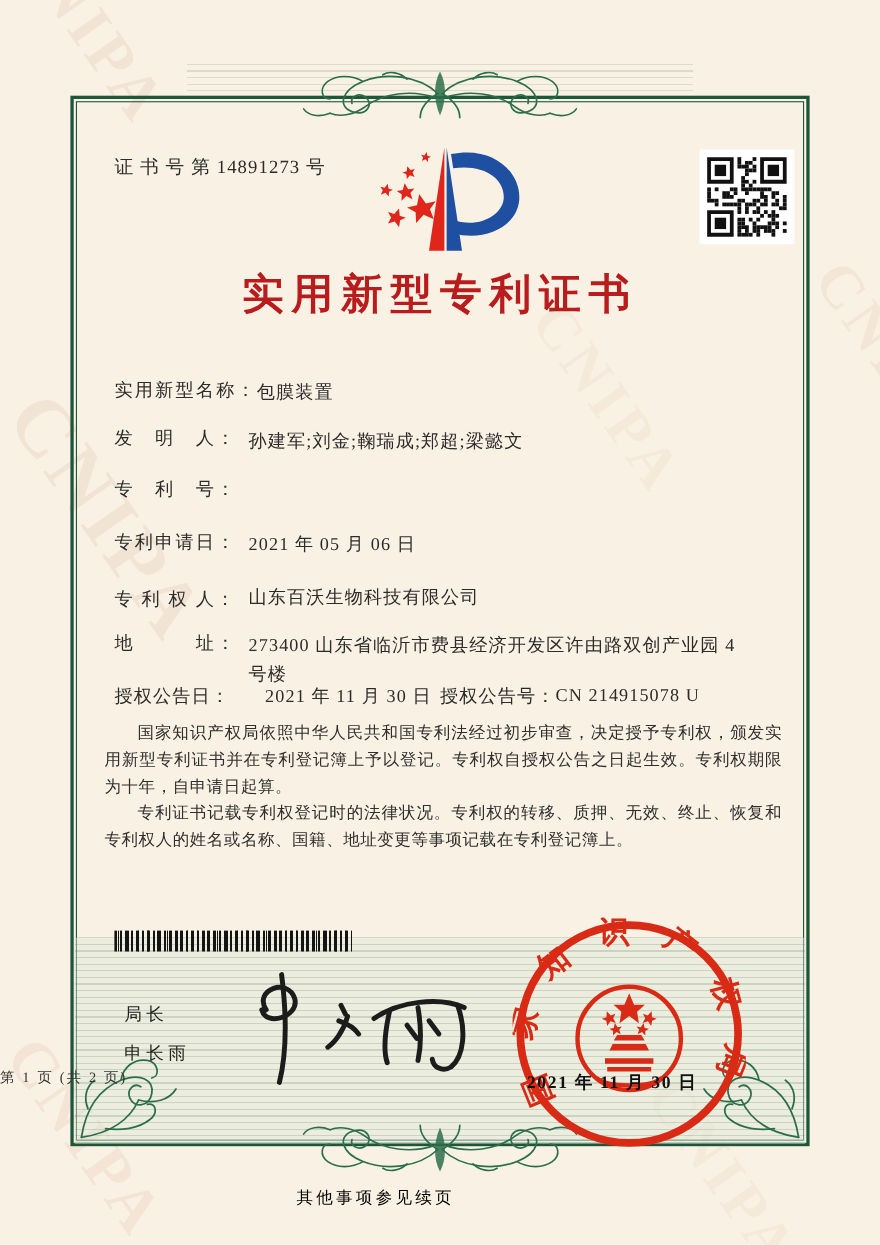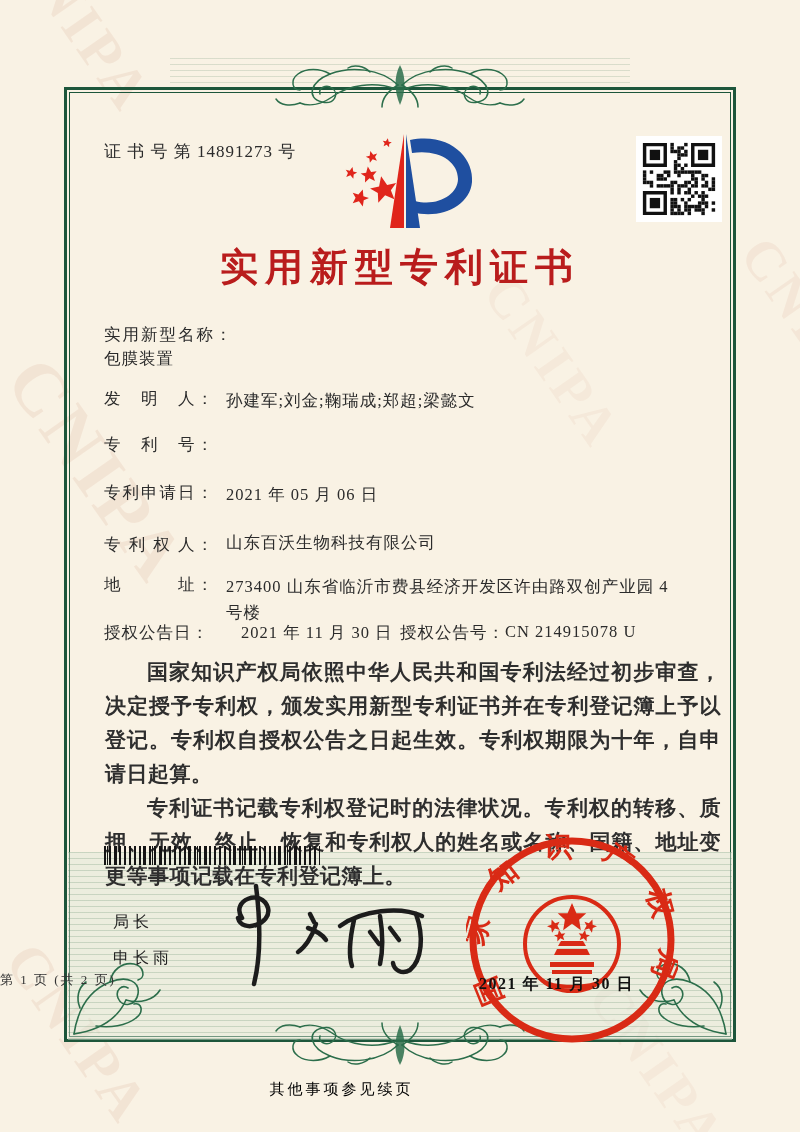--- a/index.html
+++ b/index.html
@@ -19,21 +19,21 @@
   .content{position:absolute;left:0;top:0;width:800px;height:1132px;z-index:4;padding-left:44px;}
   .certno{position:absolute;left:104px;top:140px;font-size:17px;letter-spacing:1px;color:#2b2b2b;}
   .logo{position:absolute;left:338px;top:128px;}
   .qr{position:absolute;left:636px;top:136px;width:86px;height:86px;background:#fff;padding:0;}
   .title{position:absolute;left:0;top:242px;width:800px;text-align:center;font-size:38px;
       font-weight:bold;letter-spacing:7px;color:#b91c1c;}
   .frow{position:absolute;left:104px;width:586px;display:flex;font-size:16.5px;color:#2b2b2b;}
   .flabel{display:inline-block;min-width:122px;letter-spacing:2px;flex:none;}
   .fvalue{display:inline-block;max-width:450px;letter-spacing:1px;line-height:1.55;}
   .grantpair{position:absolute;font-size:16.5px;color:#2b2b2b;letter-spacing:1px;display:flex;}
-  .paras{position:absolute;left:105px;top:655px;width:616px;font-size:21px;line-height:1.62;color:#2e2e2e;font-weight:bold;}
+  .paras{position:absolute;left:95px;top:655px;width:616px;font-size:15px;line-height:1.62;color:#2e2e2e;}
   .paras p{margin:0;text-indent:2em;text-align:justify;letter-spacing:.5px;}
   .barcode{position:absolute;left:104px;top:846px;width:216px;height:19px;
       background-image:repeating-linear-gradient(90deg,#141414 0 2px,transparent 2px 5px),
                        repeating-linear-gradient(90deg,transparent 0 3px,#141414 3px 4px,transparent 4px 9px);}
   .signer-title{position:absolute;left:113px;top:912px;font-size:16px;letter-spacing:4px;color:#222;}
   .signer-name{position:absolute;left:113px;top:948px;font-size:16px;letter-spacing:4px;color:#222;}
   .sig{position:absolute;left:212px;top:880px;}
   .seal{position:absolute;left:466px;top:834px;}
   .seal-date{position:absolute;left:479px;top:974px;font-size:16px;letter-spacing:1.5px;color:#111;font-weight:bold;}
   .footer-page{position:absolute;left:0;top:971px;width:636px;font-size:13px;color:#333;letter-spacing:2px;}
@@ -252,21 +252,21 @@
             <rect x="12" y="22" width="1" height="1"></rect>
             <rect x="13" y="22" width="1" height="1"></rect>
             <rect x="15" y="22" width="1" height="1"></rect>
             <rect x="19" y="22" width="1" height="1"></rect>
           </g>
       </g>
     </svg>
 
     <div class="title">实用新型专利证书</div>
 
-    <div class="frow" style="top:324px;flex-direction:column;">
+    <div class="frow" style="top:344px;">
       <span class="flabel">实用新型名称：</span>
       <span class="fvalue">包膜装置</span>
     </div>
     <div class="frow" style="top:388px;">
       <span class="flabel">发　明　人：</span>
       <span class="fvalue">孙建军;刘金;鞠瑞成;郑超;梁懿文</span>
     </div>
     <div class="frow" style="top:434px;justify-content:space-between;">
       <span class="flabel">专　利　号：</span>
     </div>

